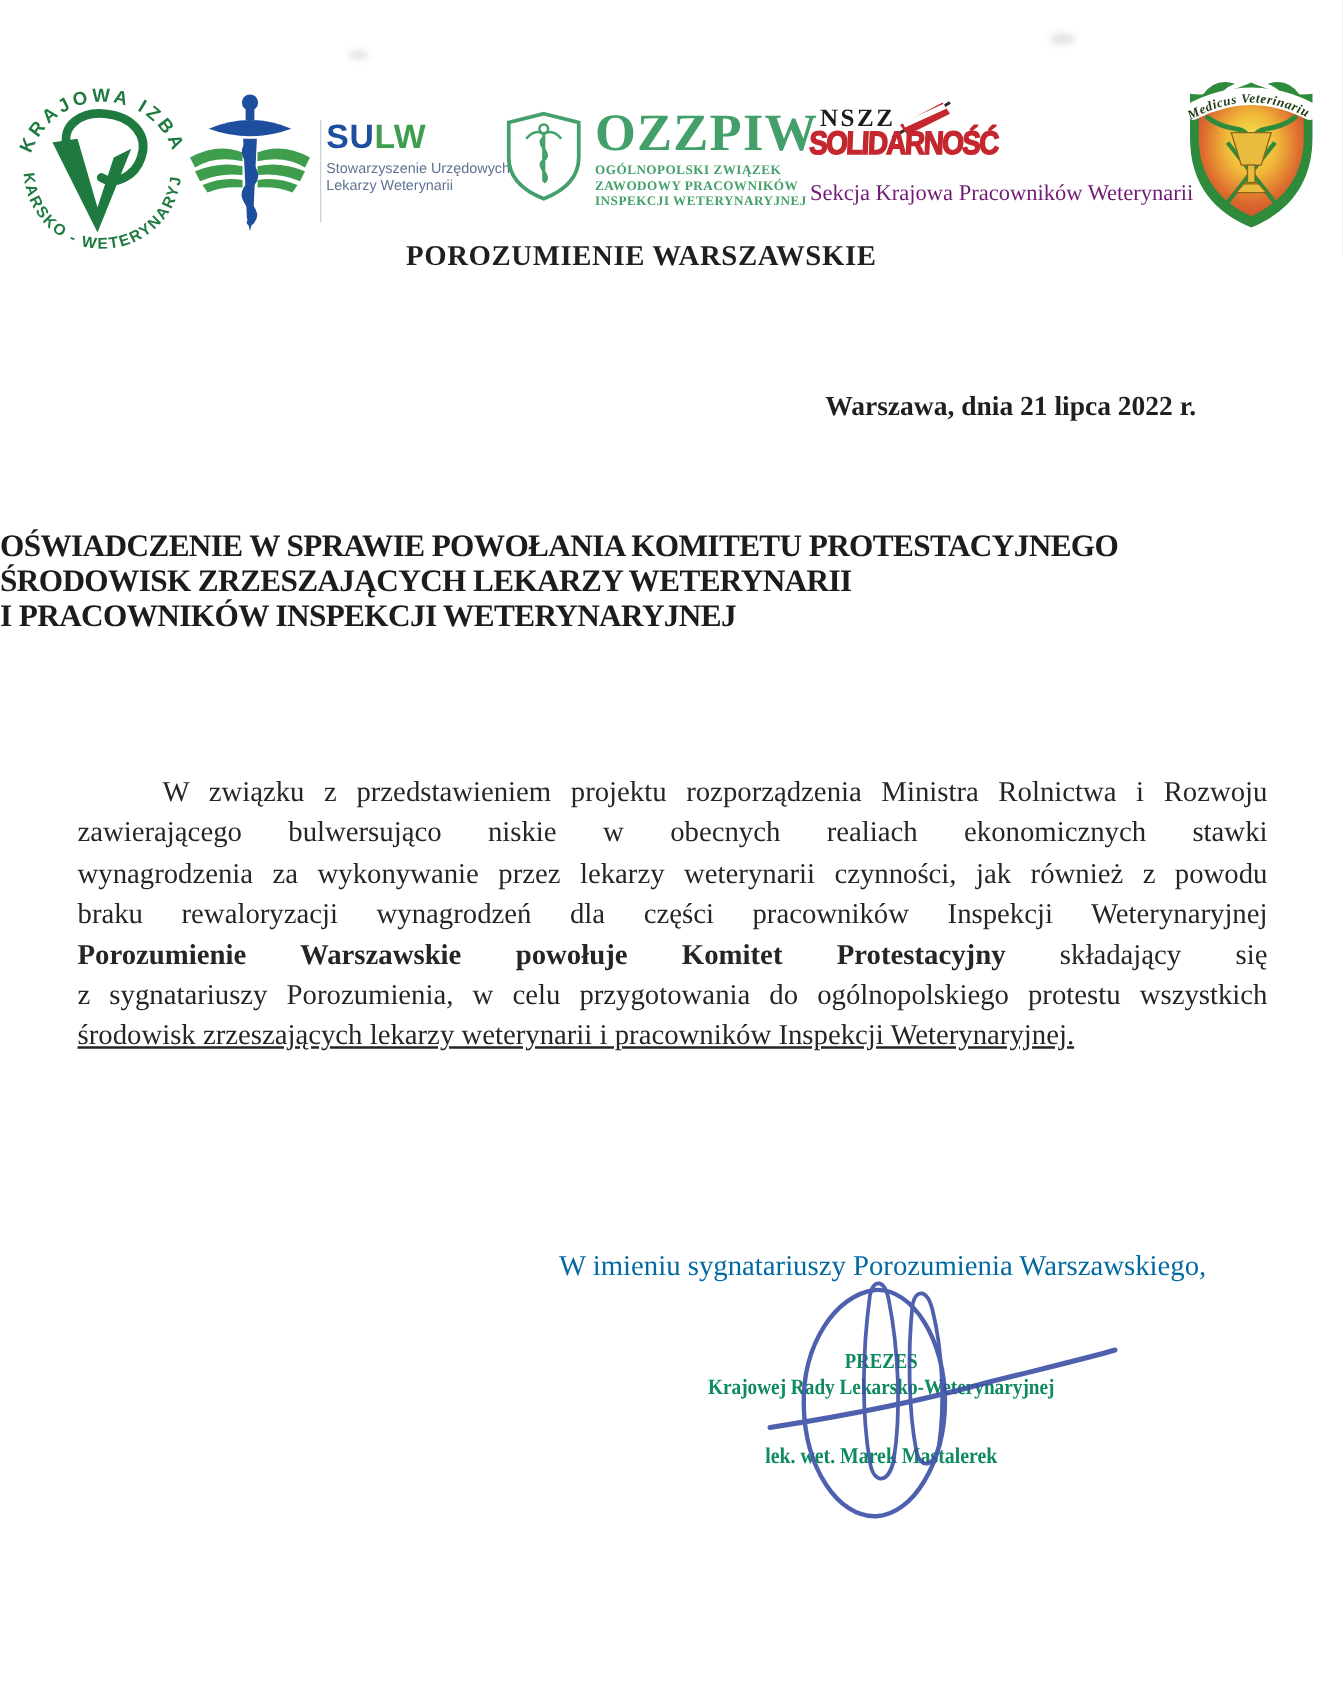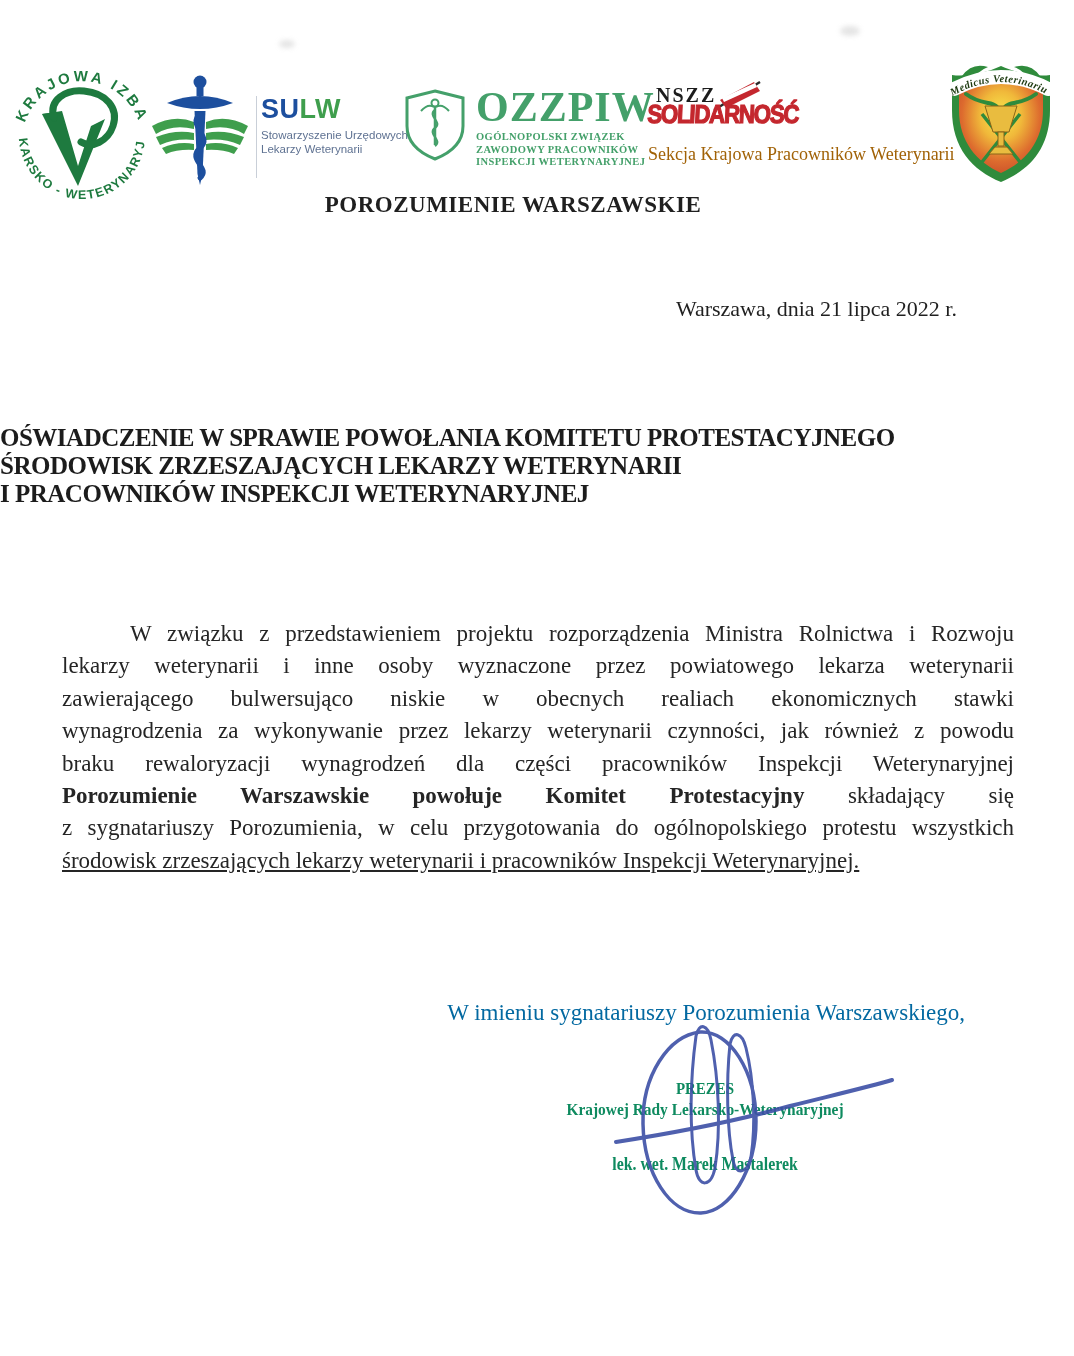--- a/index.html
+++ b/index.html
@@ -34,29 +34,29 @@
   .solid-flag { position: absolute; left: 64px; top: -6px; width: 54px; height: 34px; }
   .solid-word {
     position: absolute; left: 0px; top: 15px;
     font-family: "Liberation Sans", sans-serif;
     font-size: 26px; font-weight: bold; color: #c4272e;
     letter-spacing: -1.5px;
     -webkit-text-stroke: 1.2px #c4272e;
     transform: scaleX(0.86) skewX(-3deg); transform-origin: left top;
     white-space: nowrap;
   }
-  .solid-caption { position: absolute; left: 0px; top: 60px; font-size: 18px; color: #a16207; white-space: nowrap; }
+  .solid-caption { position: absolute; left: 0px; top: 60px; font-size: 18px; color: #701a75; white-space: nowrap; }
   .logo-medicus { position: absolute; left: 944px; top: 58px; width: 114px; height: 128px; }
   
   .org-title {
     position: absolute; top: 192px; left: 0; width: 100%;
     text-align: center; font-size: 23px; font-weight: bold; letter-spacing: 0.5px;
     transform: translateX(-24px); color: #1f1f1f;
   }
-  .date-line { position: absolute; top: 296px; right: 117px; font-size: 22px; color: #1f1f1f; }
+  .date-line { position: absolute; top: 312px; right: 117px; font-size: 22px; color: #1f1f1f; font-weight: bold; }
   .heading {
     position: absolute; top: 424px; left: 0; width: 100%;
     font-weight: bold; font-size: 25px; line-height: 28px;
     letter-spacing: -0.5px; color: #1c1c1c;
   }
   .body-block { position: absolute; top: 618px; left: 62px; right: 60px; font-size: 23px; color: #252525; }
   .body-line { height: 32.4px; line-height: 32.4px; text-align: justify; text-align-last: justify; white-space: nowrap; }
   .body-line.first { text-indent: 68px; }
   .body-line.last { text-align-last: left; text-decoration: underline; }
   .body-line .b { font-weight: bold; }
@@ -188,21 +188,20 @@
   <div class="date-line">Warszawa, dnia 21 lipca 2022 r.</div>
 
   <div class="heading">
     <div>OŚWIADCZENIE W SPRAWIE POWOŁANIA KOMITETU PROTESTACYJNEGO</div>
     <div>ŚRODOWISK ZRZESZAJĄCYCH LEKARZY WETERYNARII</div>
     <div>I PRACOWNIKÓW INSPEKCJI WETERYNARYJNEJ</div>
   </div>
 
   <div class="body-block">
     <div class="body-line first"><span>W związku z przedstawieniem projektu rozporządzenia Ministra Rolnictwa i Rozwoju</span></div>
-    <div class="body-line"><span>lekarzy weterynarii i inne osoby wyznaczone przez powiatowego lekarza weterynarii</span></div>
     <div class="body-line"><span>zawierającego bulwersująco niskie w obecnych realiach ekonomicznych stawki</span></div>
     <div class="body-line"><span>wynagrodzenia za wykonywanie przez lekarzy weterynarii czynności, jak również z powodu</span></div>
     <div class="body-line"><span>braku rewaloryzacji wynagrodzeń dla części pracowników Inspekcji Weterynaryjnej</span></div>
     <div class="body-line"><span class="b">Porozumienie Warszawskie powołuje Komitet Protestacyjny</span><span> składający się</span></div>
     <div class="body-line"><span>z sygnatariuszy Porozumienia, w celu przygotowania do ogólnopolskiego protestu wszystkich</span></div>
     <div class="body-line last"><span>środowisk zrzeszających lekarzy weterynarii i pracowników Inspekcji Weterynaryjnej.</span></div>
   </div>
 
   <div class="closing">W imieniu sygnatariuszy Porozumienia Warszawskiego,</div>
 

